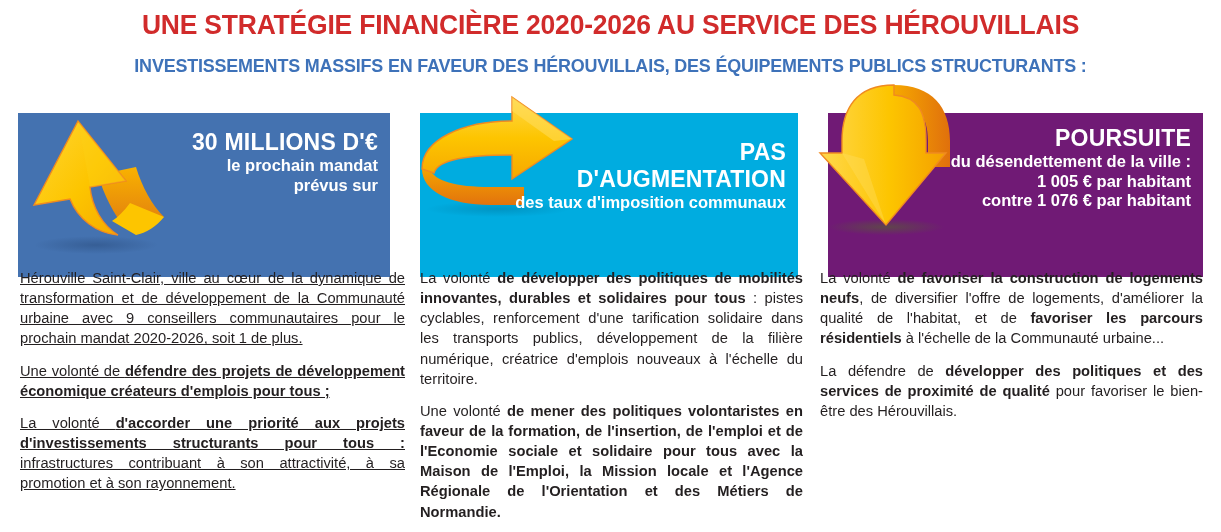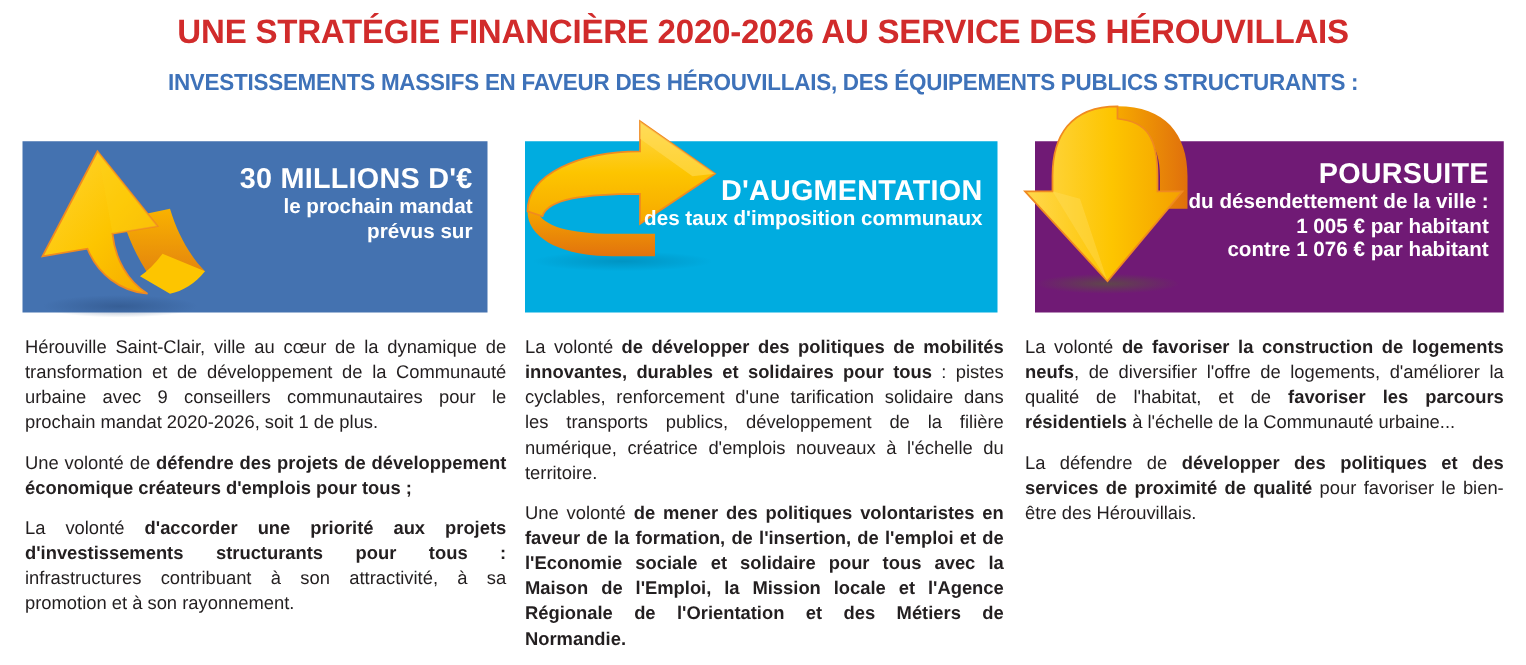--- a/index.html
+++ b/index.html
@@ -44,21 +44,21 @@
   .panels {
     position: absolute;
     top: 113px;
     left: 0;
     width: 1221px;
     height: 140px;
   }
   .panel {
     position: absolute;
     top: 0;
-    height: 137px;
+    height: 164px;
     box-sizing: border-box;
   }
   .panel-text {
     position: absolute;
     right: 12px;
     text-align: right;
     color: #ffffff;
     line-height: 1.18;
   }
   .panel-head {
@@ -98,21 +98,21 @@
     width: 1221px;
   }
   .col {
     position: absolute;
     top: 0;
     font-size: 14.7px;
     line-height: 1.37;
     text-align: justify;
     color: #231f20;
   }
-  #col-1 { left: 20px;  width: 385px; }
+  #col-1 { left: 20px;  width: 385px; text-decoration: underline; }
   #col-2 { left: 420px; width: 383px; }
   #col-3 { left: 820px; width: 383px; }
 
   .para { margin: 0 0 12px 0; }
   .para:last-child { margin-bottom: 0; }
   .para b { font-weight: bold; }
 </style>
 </head>
 <body>
 
@@ -168,20 +168,21 @@
           <stop offset="0%" stop-color="#0077a0" stop-opacity="0.45"></stop>
           <stop offset="100%" stop-color="#0077a0" stop-opacity="0"></stop>
         </radialGradient>
       </defs>
       <ellipse cx="78" cy="126" rx="72" ry="8" fill="url(#sh2)"></ellipse>
       <path d="M2 86 C 2 108 30 122 70 122 L 104 122 L 104 104 L 70 104 C 36 104 14 98 10 86 Z" fill="url(#g2b)"></path>
       <path d="M2 86 C 2 56 44 38 92 38 L 92 14 L 152 56 L 92 96 L 92 72 C 48 72 18 76 14 90 Z" fill="url(#g2a)" stroke="#f08a20" stroke-width="1.4"></path>
       <path d="M92 14 L 152 56 L 134 58 L 92 28 Z" fill="#ffe066" opacity="0.5"></path>
     </svg>
     <div class="panel-text">
+      <div class="panel-head">PAS</div>
       <div class="panel-head">D'AUGMENTATION</div>
       <div class="panel-sub">des taux d'imposition communaux</div>
     </div>
   </div>
 
   <div class="panel" id="panel-3">
     <svg class="arrow-layer" viewBox="0 0 375 175">
       <defs>
         <linearGradient id="g3a" x1="0" y1="0" x2="1" y2="0">
           <stop offset="0%" stop-color="#ffd84d"></stop>

